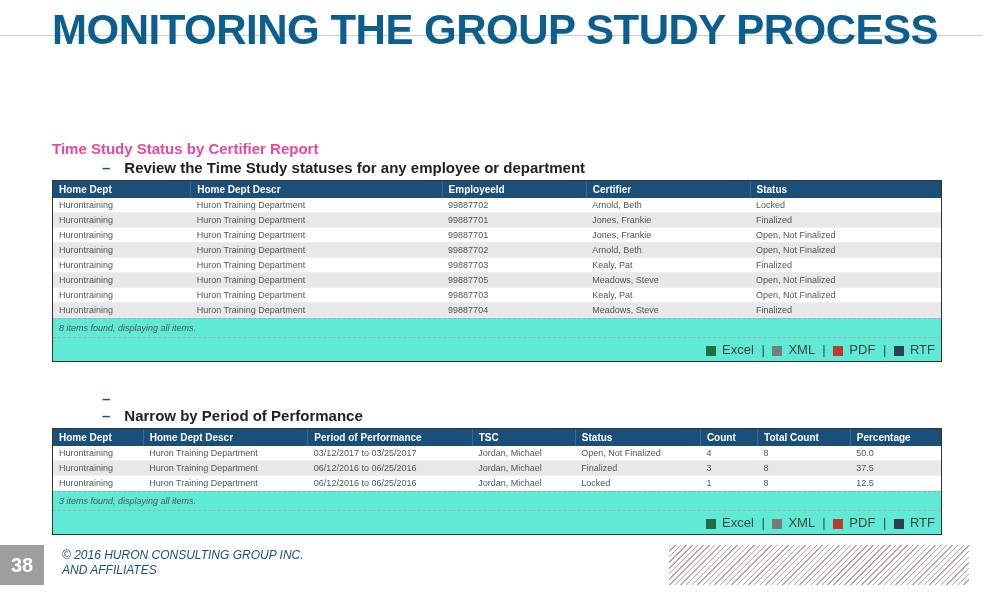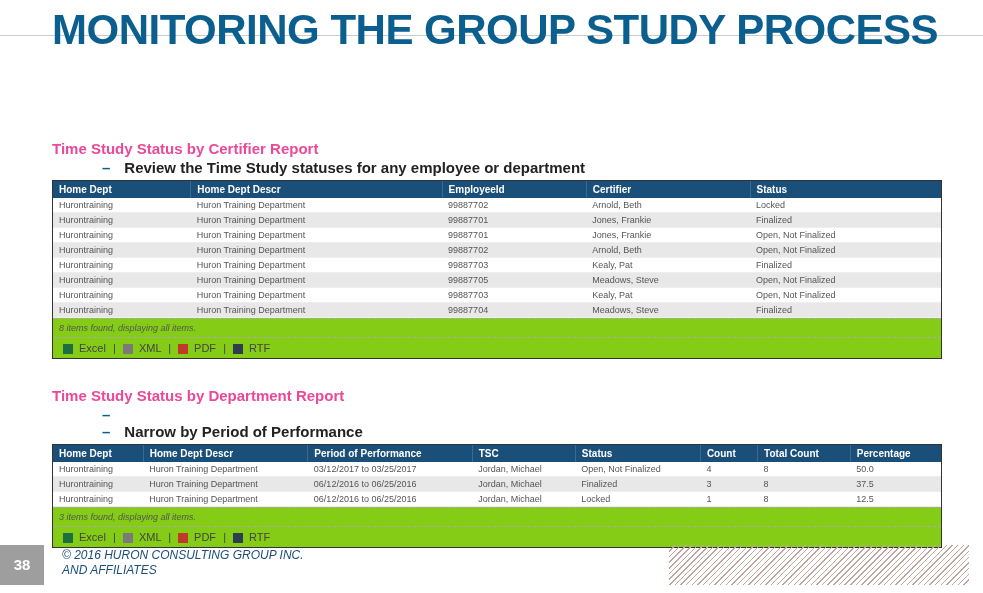--- a/index.html
+++ b/index.html
@@ -50,21 +50,21 @@
   }
   .dash {
     color: #0b5f8e;
     font-weight: bold;
     margin-right: 14px;
   }
   .report-box {
     border: 1px solid #333;
     margin-top: 4px;
     margin-bottom: 18px;
-    background: #84cc16;
+    background: #5eead4;
     font-size: 10px;
   }
   table.report {
     width: 100%;
     border-collapse: collapse;
   }
   table.report th {
     background: #1a4f7a;
     color: #fff;
     font-weight: bold;
@@ -83,22 +83,23 @@
   table.report tr.odd { background: #fff; }
   table.report tr.even { background: #e8e8e8; }
   .footer-row {
     padding: 4px 6px;
     font-size: 9px;
     font-style: italic;
     color: #555;
     border-top: 1px dashed #aaa;
   }
   .export-row {
+    text-align: right;
     padding: 4px 6px;
-    font-size: 11px;
+    font-size: 13px;
     color: #444;
     border-top: 1px dashed #aaa;
   }
   .export-row span { margin-left: 4px; }
   .ico { display:inline-block; width:10px; height:10px; vertical-align:middle; margin-right:2px;}
   .ico-excel { background:#1d6f42; }
   .ico-xml { background:#7a7a7a; }
   .ico-pdf { background:#c0392b; }
   .ico-rtf { background:#2c3e50; }
 
@@ -106,21 +107,21 @@
 
   .page-number {
     position: absolute;
     left: 0;
     bottom: 8px;
     width: 44px;
     height: 40px;
     background: #9e9e9e;
     color: #fff;
     font-weight: bold;
-    font-size: 15px;
+    font-size: 20px;
     text-align: center;
     line-height: 40px;
   }
   .copyright {
     position: absolute;
     left: 62px;
     bottom: 16px;
     font-size: 12px;
     color: #1a4f7a;
     line-height: 1.2;
@@ -233,21 +234,20 @@
         <span class="ico ico-xml"></span><span>XML</span>
         <span> | </span>
         <span class="ico ico-pdf"></span><span>PDF</span>
         <span> | </span>
         <span class="ico ico-rtf"></span><span>RTF</span>
       </div>
     </div>
   </div>
 
   <div class="section2">
-    <div class="sub-hdr">Time Study Status by Department Report</div>
     <div class="bullet-row">
       <span class="dash">–</span>
     </div>
     <div class="bullet-row">
       <span class="dash">–</span>
       <span>Narrow by Period of Performance</span>
     </div>
     <div class="report-box">
       <table class="report">
         <thead>

